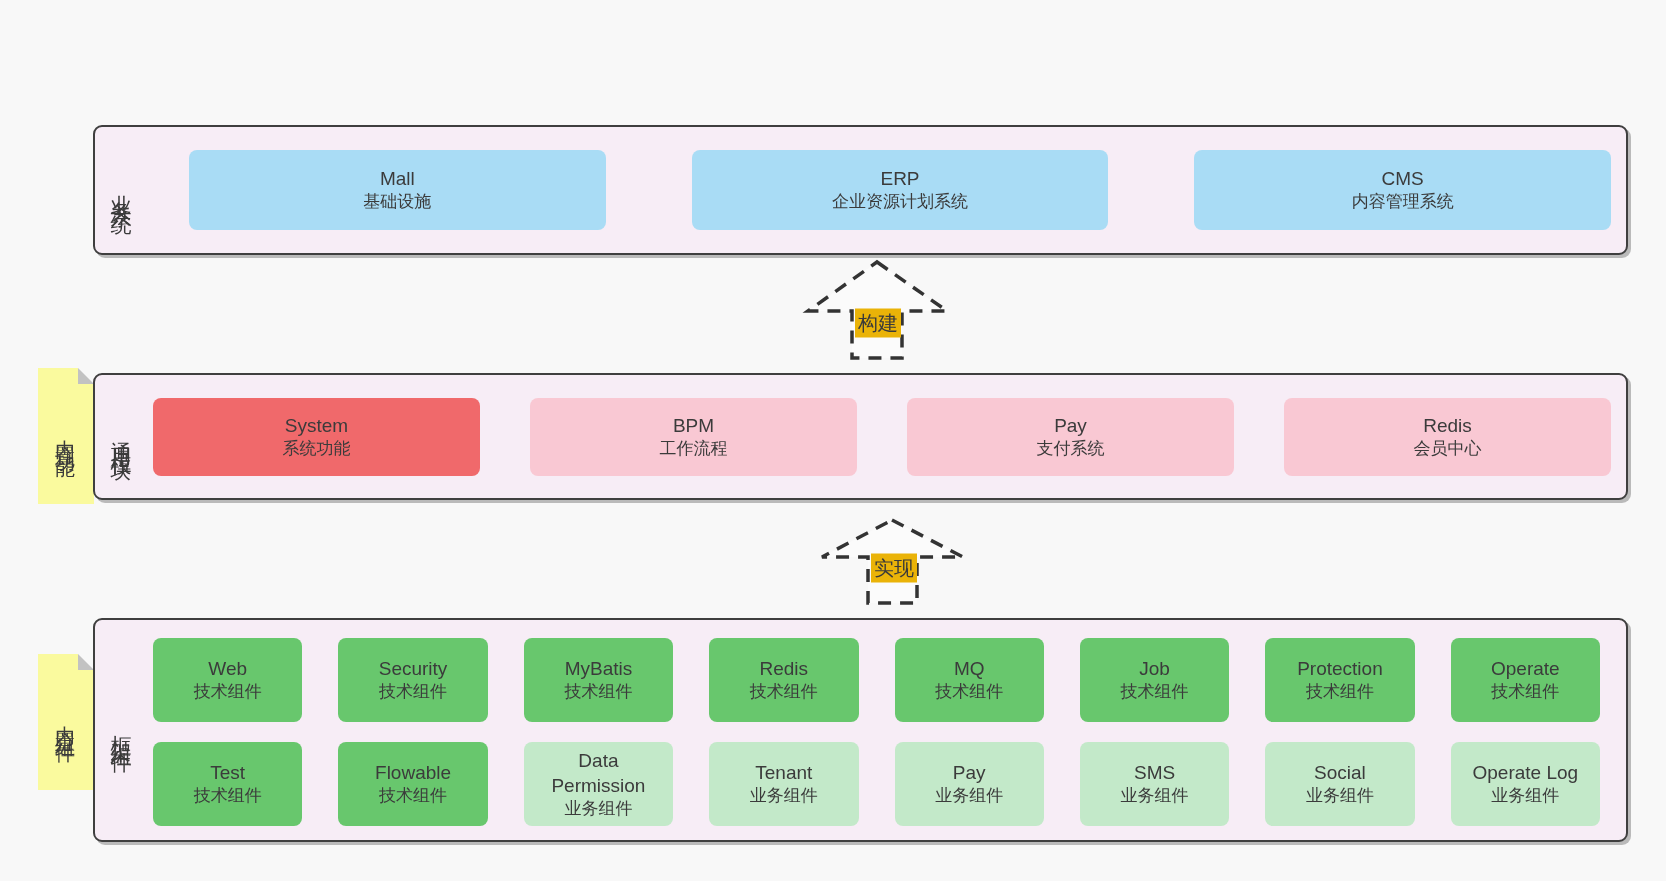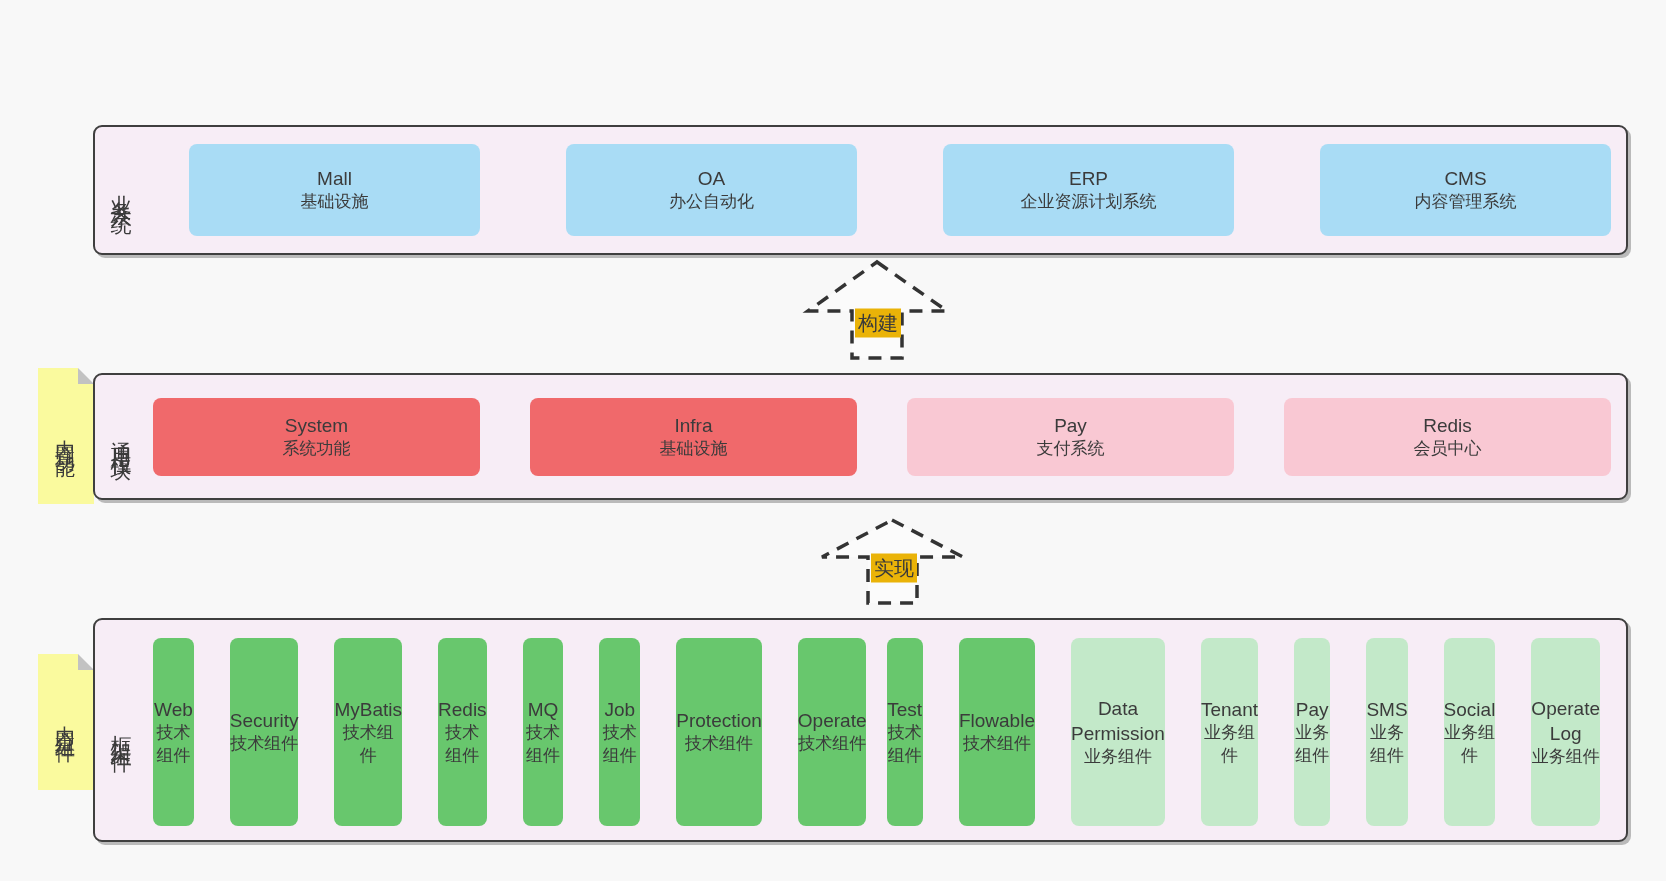--- a/index.html
+++ b/index.html
@@ -24,28 +24,28 @@
     display:flex;align-items:center;justify-content:center;
     writing-mode:vertical-rl;text-orientation:upright;
     font-size:21px;letter-spacing:6px;color:#3a3a3a;
   }
   .band-row{
     position:absolute;left:58px;right:15px;top:0;bottom:0;
     display:flex;align-items:center;gap:50px;
   }
   .band-3 .grid{
     position:absolute;left:58px;right:26px;top:18px;bottom:14px;
-    display:flex;flex-direction:row;gap:20px;
+    display:flex;flex-direction:column;gap:20px;
   }
   .band-3 .grid-row{display:flex;gap:36px;flex:1;}
   .box{
     flex:1;display:flex;flex-direction:column;align-items:center;justify-content:center;
     border-radius:8px;text-align:center;line-height:1.32;
   }
-  .band-1 .box{height:92px;margin-left:36px;}
+  .band-1 .box{height:80px;margin-left:36px;}
   .band-2 .box{height:78px;}
   .band-3 .box{height:auto;align-self:stretch;}
   .bt{display:block;font-size:19px;white-space:pre-line;}
   .bs{display:block;font-size:17px;}
   .blue{background:var(--blue,#a9dcf5);}
   .red{background:var(--red,#f0696b);}
   .pink{background:var(--pink,#f9c8d3);}
   .g1{background:var(--greenDark,#68c76d);}
   .g2{background:var(--greenLight,#c3e9c9);}
   .note{
@@ -94,24 +94,20 @@
 </div>
 
 <div class="band band-1">
   <div class="band-label">业务系统</div>
   <div class="band-row">
     <div class="box blue">
       <span class="bt">Mall</span>
       <span class="bs">基础设施</span>
     </div>
     <div class="box blue">
-      <span class="bt">OA</span>
-      <span class="bs">办公自动化</span>
-    </div>
-    <div class="box blue">
       <span class="bt">ERP</span>
       <span class="bs">企业资源计划系统</span>
     </div>
     <div class="box blue">
       <span class="bt">CMS</span>
       <span class="bs">内容管理系统</span>
     </div>
   </div>
 </div>
 
@@ -122,23 +118,23 @@
   <span class="arrow-label">构建</span>
 </div>
 
 <div class="band band-2">
   <div class="band-label">通用模块</div>
   <div class="band-row">
     <div class="box red">
       <span class="bt">System</span>
       <span class="bs">系统功能</span>
     </div>
-    <div class="box red">
-      <span class="bt">Infra</span>
-      <span class="bs">基础设施</span>
+    <div class="box pink">
+      <span class="bt">BPM</span>
+      <span class="bs">工作流程</span>
     </div>
     <div class="box pink">
       <span class="bt">Pay</span>
       <span class="bs">支付系统</span>
     </div>
     <div class="box pink">
       <span class="bt">Redis</span>
       <span class="bs">会员中心</span>
     </div>
   </div>

